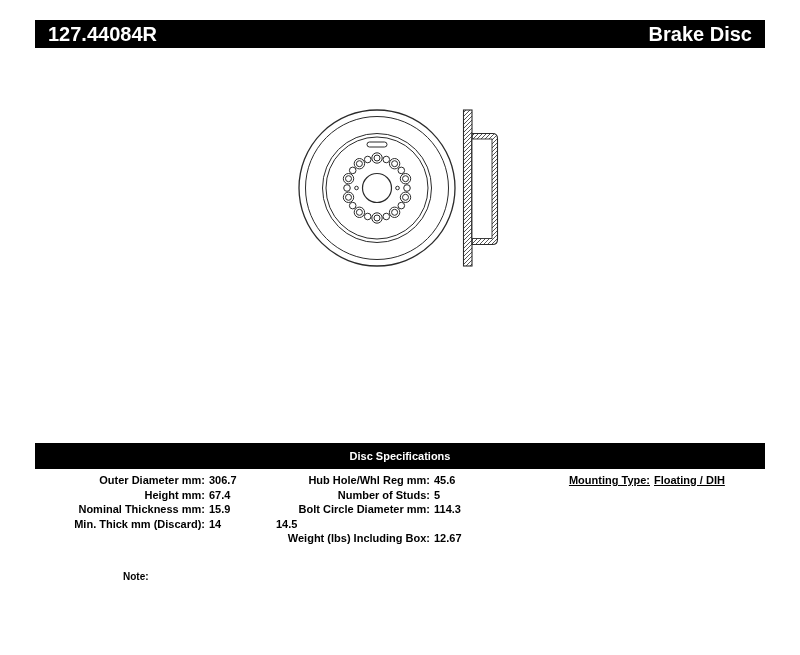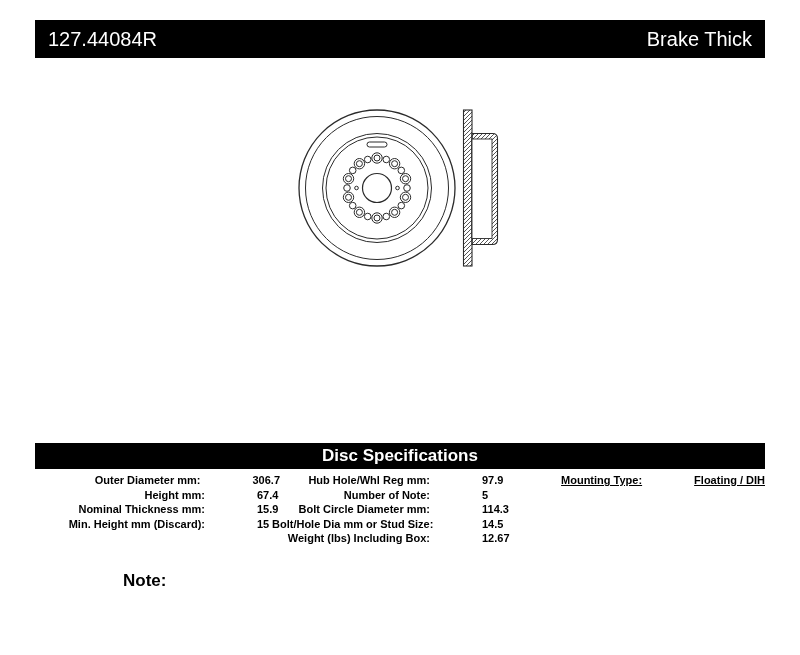--- a/index.html
+++ b/index.html
@@ -12,70 +12,70 @@
     overflow: hidden;
   }
   .bar {
     position: absolute;
     left: 35px; width: 730px;
     background: #000;
     color: #fff;
     box-sizing: border-box;
   }
   .header-bar {
-    top: 20px; height: 38px;
+    top: 20px; height: 28px;
     display: flex;
     justify-content: space-between;
     align-items: center;
     padding: 0 13px;
     font-size: 20px;
-    font-weight: normal;
+    font-weight: bold;
   }
   .section-bar {
     top: 443px; height: 26px;
     display: flex;
     justify-content: center;
     align-items: center;
-    font-size: 17px;
+    font-size: 11px;
     font-weight: bold;
   }
   .drawing {
     position: absolute;
     left: 280px; top: 95px;
     width: 240px; height: 192px;
   }
   .spec-col {
     position: absolute;
     top: 473px;
     font-size: 11px;
     font-weight: bold;
   }
   .spec-col.c1 { left: 35px;  width: 245px; }
   .spec-col.c2 { left: 272px; width: 265px; }
   .spec-col.c3 { left: 555px; width: 210px; text-decoration: underline; }
-  .spec-row { display: flex; line-height: 14.6px; white-space: nowrap; gap: 48px; }
+  .spec-row { display: flex; line-height: 14.6px; white-space: nowrap; }
   .spec-label { display: inline-block; text-align: right; }
   .c1 .spec-label { width: 170px; }
   .c2 .spec-label { width: 158px; }
   .c3 .spec-label { width: 95px; }
   .spec-value { margin-left: 4px; text-align: right; }
   .note {
     position: absolute;
     left: 95px; top: 571px;
-    font-size: 17px;
+    font-size: 10px;
     font-weight: bold;
     padding-left: 28px;
   }
 </style>
 </head>
 <body>
 
 <div class="bar header-bar">
   <span>127.44084R</span>
-  <span>Brake Thick</span>
+  <span>Brake Disc</span>
 </div>
 
 <svg class="drawing" viewBox="280 95 240 192">
   <defs>
     <pattern id="hatch" width="4" height="4" patternUnits="userSpaceOnUse">
       <path d="M0,4 L4,0" stroke="#2b2b2b" stroke-width="0.8" fill="none"></path>
     </pattern>
   </defs>
 
   <g fill="none" stroke="#2b2b2b">
@@ -139,40 +139,39 @@
   </div>
   <div class="spec-row">
     <span class="spec-label">Height mm:</span>
     <span class="spec-value">67.4</span>
   </div>
   <div class="spec-row">
     <span class="spec-label">Nominal Thickness mm:</span>
     <span class="spec-value">15.9</span>
   </div>
   <div class="spec-row">
-    <span class="spec-label">Min. Height mm (Discard):</span>
-    <span class="spec-value">15</span>
+    <span class="spec-label">Min. Thick mm (Discard):</span>
+    <span class="spec-value">14</span>
   </div>
 </div>
 
 <div class="spec-col c2">
   <div class="spec-row">
     <span class="spec-label">Hub Hole/Whl Reg mm:</span>
-    <span class="spec-value">97.9</span>
+    <span class="spec-value">45.6</span>
   </div>
   <div class="spec-row">
-    <span class="spec-label">Number of Note:</span>
+    <span class="spec-label">Number of Studs:</span>
     <span class="spec-value">5</span>
   </div>
   <div class="spec-row">
     <span class="spec-label">Bolt Circle Diameter mm:</span>
     <span class="spec-value">114.3</span>
   </div>
   <div class="spec-row">
-    <span class="spec-label">Bolt/Hole Dia mm or Stud Size:</span>
     <span class="spec-value">14.5</span>
   </div>
   <div class="spec-row">
     <span class="spec-label">Weight (lbs) Including Box:</span>
     <span class="spec-value">12.67</span>
   </div>
 </div>
 
 <div class="spec-col c3">
   <div class="spec-row">

